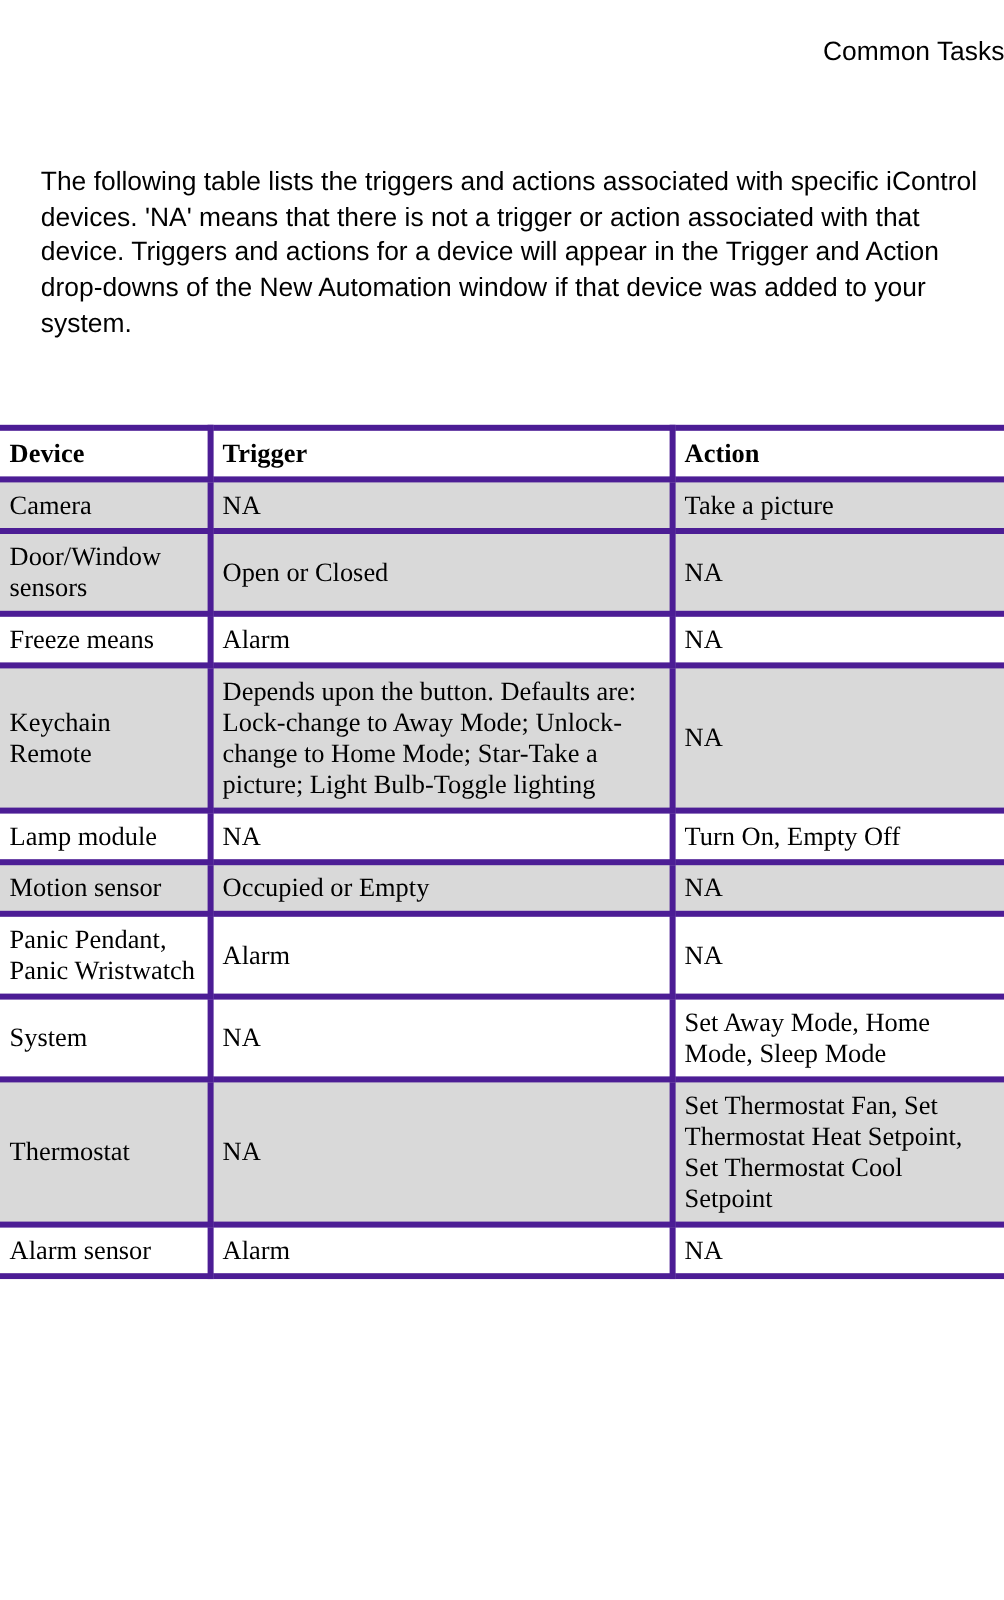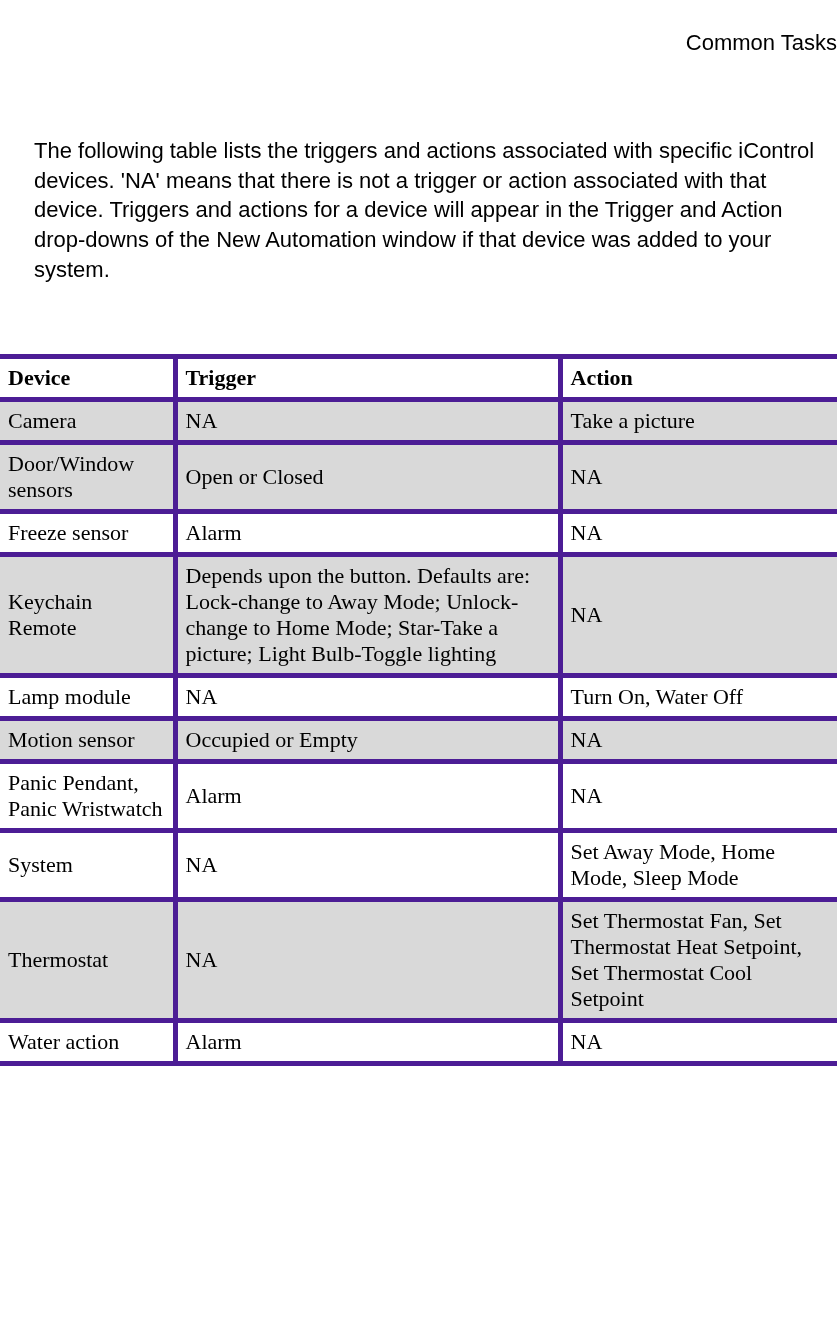--- a/index.html
+++ b/index.html
@@ -84,33 +84,33 @@
           <td>Camera</td>
           <td>NA</td>
           <td>Take a picture</td>
         </tr>
         <tr class="shaded">
           <td>Door/Window sensors</td>
           <td>Open or Closed</td>
           <td>NA</td>
         </tr>
         <tr>
-          <td>Freeze sensor</td>
+          <td>Freeze means</td>
           <td>Alarm</td>
           <td>NA</td>
         </tr>
         <tr class="shaded">
           <td>Keychain Remote</td>
           <td>Depends upon the button. Defaults are: Lock-change to Away Mode; Unlock-change to Home Mode; Star-Take a picture; Light Bulb-Toggle lighting</td>
           <td>NA</td>
         </tr>
         <tr>
           <td>Lamp module</td>
           <td>NA</td>
-          <td>Turn On, Water Off</td>
+          <td>Turn On, Empty Off</td>
         </tr>
         <tr class="shaded">
           <td>Motion sensor</td>
           <td>Occupied or Empty</td>
           <td>NA</td>
         </tr>
         <tr>
           <td>Panic Pendant, Panic Wristwatch</td>
           <td>Alarm</td>
           <td>NA</td>
@@ -119,19 +119,19 @@
           <td>System</td>
           <td>NA</td>
           <td>Set Away Mode, Home Mode, Sleep Mode</td>
         </tr>
         <tr class="shaded">
           <td>Thermostat</td>
           <td>NA</td>
           <td>Set Thermostat Fan, Set Thermostat Heat Setpoint, Set Thermostat Cool Setpoint</td>
         </tr>
         <tr>
-          <td>Water action</td>
+          <td>Alarm sensor</td>
           <td>Alarm</td>
           <td>NA</td>
         </tr>
       </tbody>
   </table>
 </div>
 
 </body></html>

